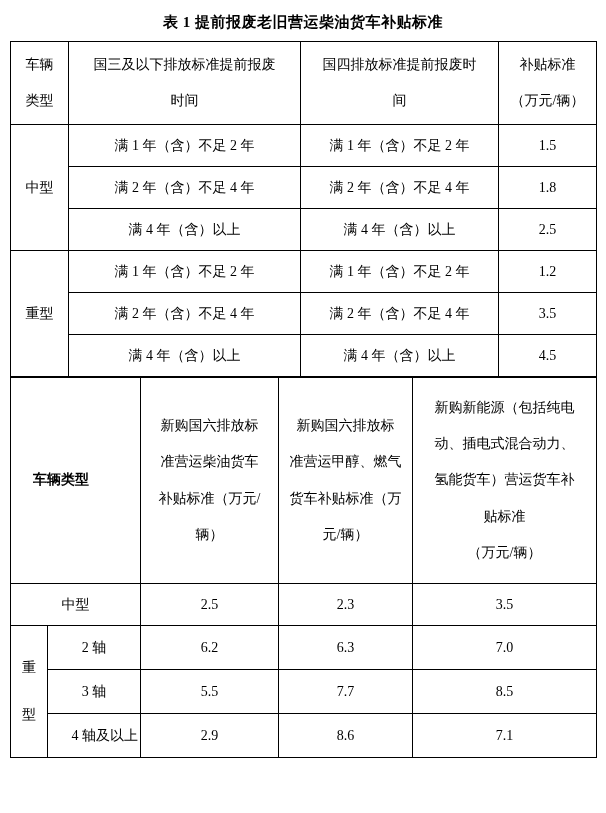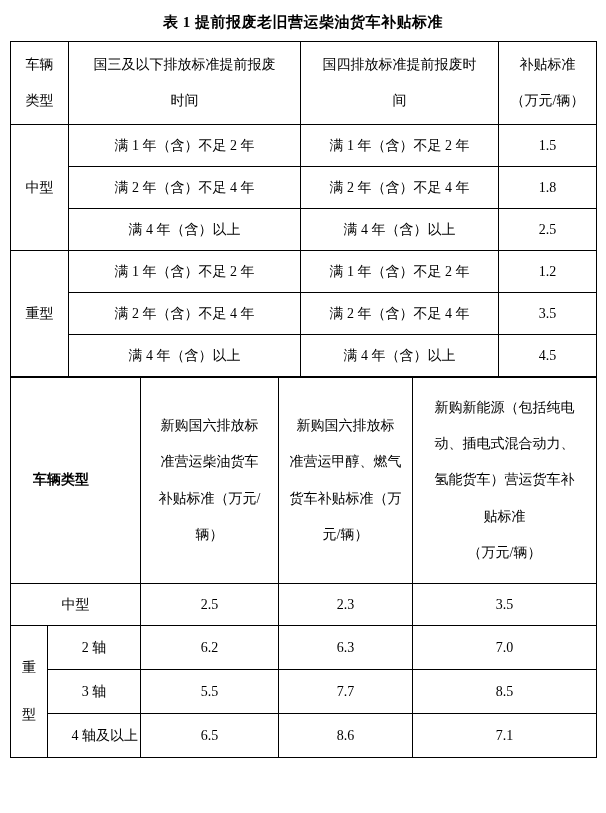--- a/index.html
+++ b/index.html
@@ -157,20 +157,20 @@
         <td>7.0</td>
       </tr>
       <tr class="r-axle">
         <td>3 轴</td>
         <td>5.5</td>
         <td>7.7</td>
         <td>8.5</td>
       </tr>
       <tr class="r-axle">
         <td class="axle-left">4 轴及以上</td>
-        <td>6.5</td>
+        <td>2.9</td>
         <td>8.6</td>
         <td>7.1</td>
       </tr>
     </tbody>
   </table>
 
 </div>
 
 </body></html>

